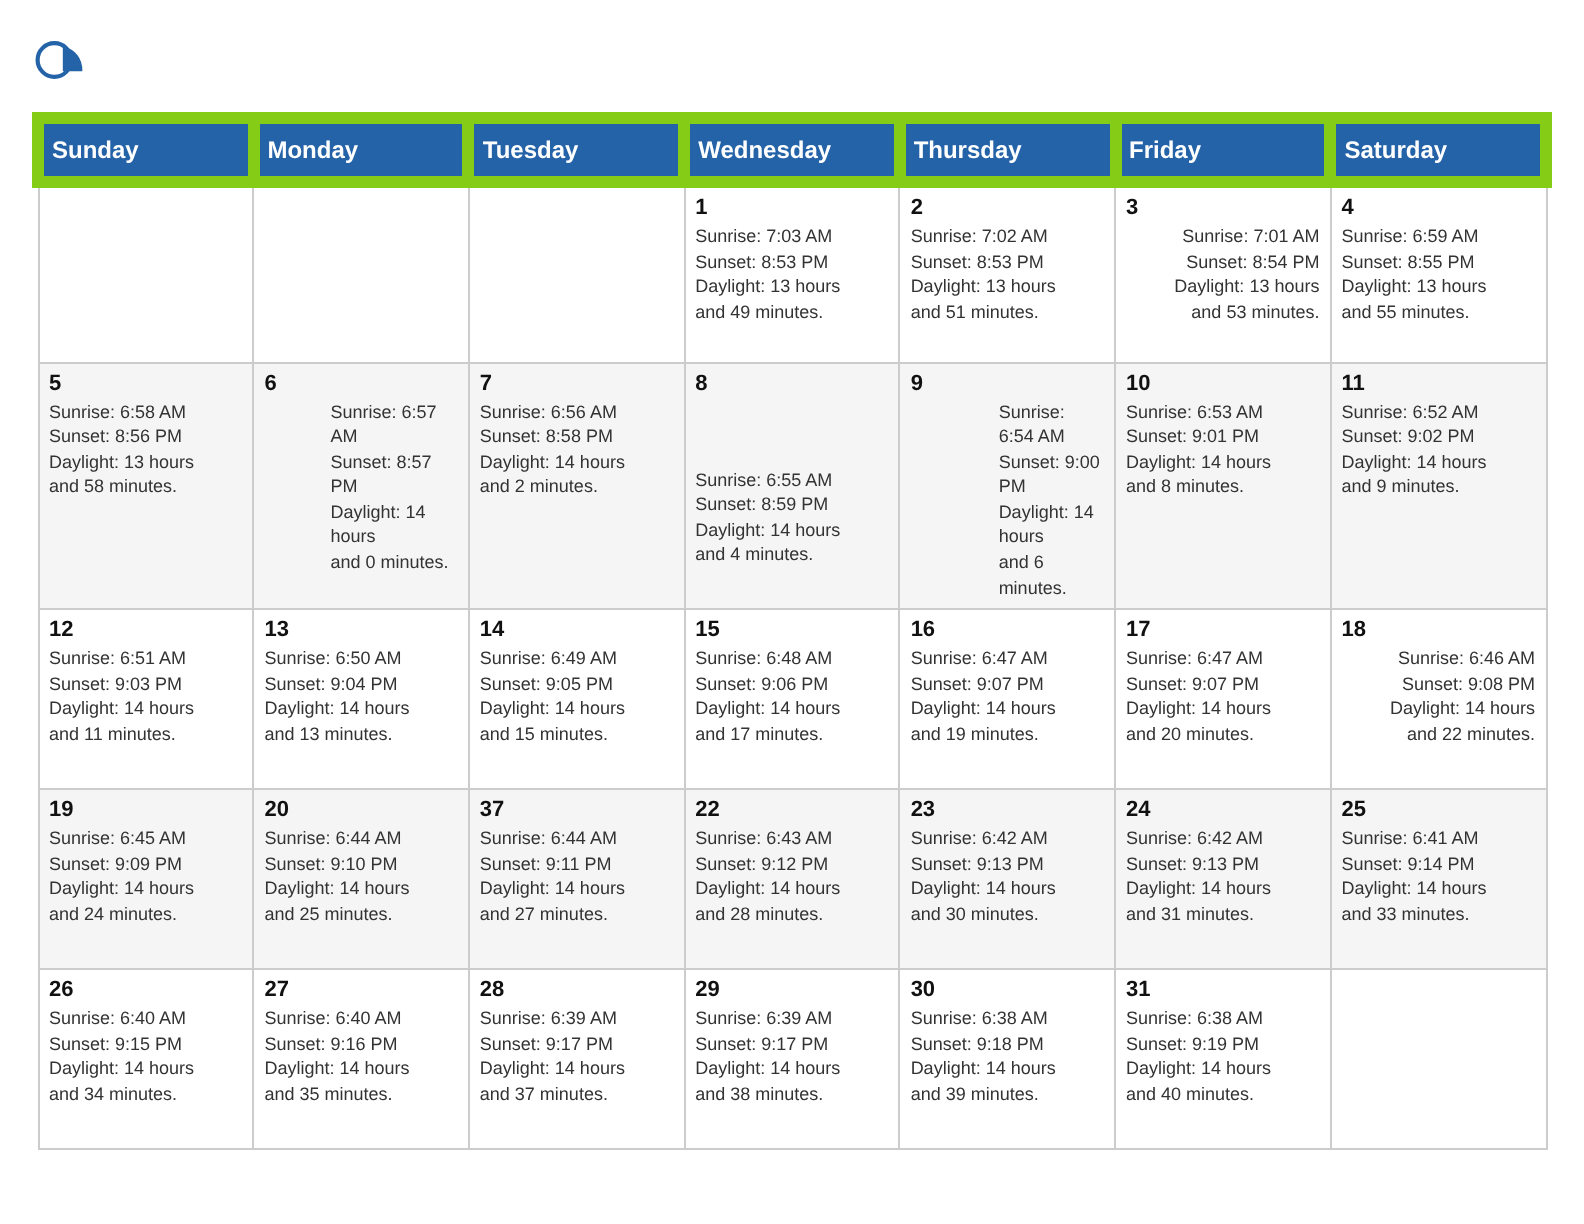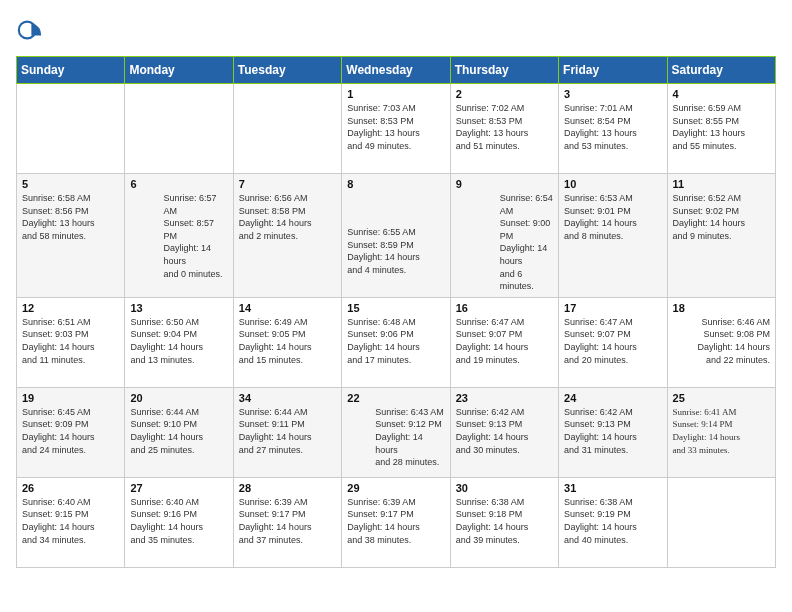--- a/index.html
+++ b/index.html
@@ -52,21 +52,21 @@
       border-collapse: collapse;
       table-layout: fixed;
     }
     thead th {
       background-color: #2563A8;
       color: #fff;
       font-size: 12px;
       font-weight: bold;
       padding: 6px 4px;
       text-align: left;
-      border: 1px solid #84cc16;
+      border: 6px solid #84cc16;
     }
     tbody td {
       vertical-align: top;
       border: 1px solid #ccc;
       padding: 4px 5px;
       font-size: 9.5px;
       color: #222;
       min-height: 80px;
       height: 90px;
       background: #fff;
@@ -137,21 +137,21 @@
         </td>
         <td>
           <div class="day-number">2</div>
           <div class="day-info" style="white-space: pre-line;">Sunrise: 7:02 AM
 Sunset: 8:53 PM
 Daylight: 13 hours
 and 51 minutes.</div>
         </td>
         <td>
           <div class="day-number">3</div>
-          <div class="day-info" style="white-space: pre-line;">Sunrise: 7:01 AM
+          <div class="day-info" style="white-space: pre-line; text-align: right;">Sunrise: 7:01 AM
 Sunset: 8:54 PM
 Daylight: 13 hours
 and 53 minutes.</div>
         </td>
         <td>
           <div class="day-number">4</div>
           <div class="day-info" style="white-space: pre-line;">Sunrise: 6:59 AM
 Sunset: 8:55 PM
 Daylight: 13 hours
 and 55 minutes.</div>
@@ -268,50 +268,50 @@
 and 24 minutes.</div>
         </td>
         <td>
           <div class="day-number">20</div>
           <div class="day-info" style="white-space: pre-line;">Sunrise: 6:44 AM
 Sunset: 9:10 PM
 Daylight: 14 hours
 and 25 minutes.</div>
         </td>
         <td>
-          <div class="day-number">34</div>
+          <div class="day-number">37</div>
           <div class="day-info" style="white-space: pre-line;">Sunrise: 6:44 AM
 Sunset: 9:11 PM
 Daylight: 14 hours
 and 27 minutes.</div>
         </td>
         <td>
           <div class="day-number">22</div>
-          <div class="day-info" style="white-space: pre-line; margin-left: 28px;">Sunrise: 6:43 AM
+          <div class="day-info" style="white-space: pre-line;">Sunrise: 6:43 AM
 Sunset: 9:12 PM
 Daylight: 14 hours
 and 28 minutes.</div>
         </td>
         <td>
           <div class="day-number">23</div>
           <div class="day-info" style="white-space: pre-line;">Sunrise: 6:42 AM
 Sunset: 9:13 PM
 Daylight: 14 hours
 and 30 minutes.</div>
         </td>
         <td>
           <div class="day-number">24</div>
           <div class="day-info" style="white-space: pre-line;">Sunrise: 6:42 AM
 Sunset: 9:13 PM
 Daylight: 14 hours
 and 31 minutes.</div>
         </td>
         <td>
           <div class="day-number">25</div>
-          <div class="day-info" style="white-space: pre-line; font-family: Liberation Serif, serif;">Sunrise: 6:41 AM
+          <div class="day-info" style="white-space: pre-line;">Sunrise: 6:41 AM
 Sunset: 9:14 PM
 Daylight: 14 hours
 and 33 minutes.</div>
         </td>
       </tr>
       <tr>
         <td>
           <div class="day-number">26</div>
           <div class="day-info" style="white-space: pre-line;">Sunrise: 6:40 AM
 Sunset: 9:15 PM

